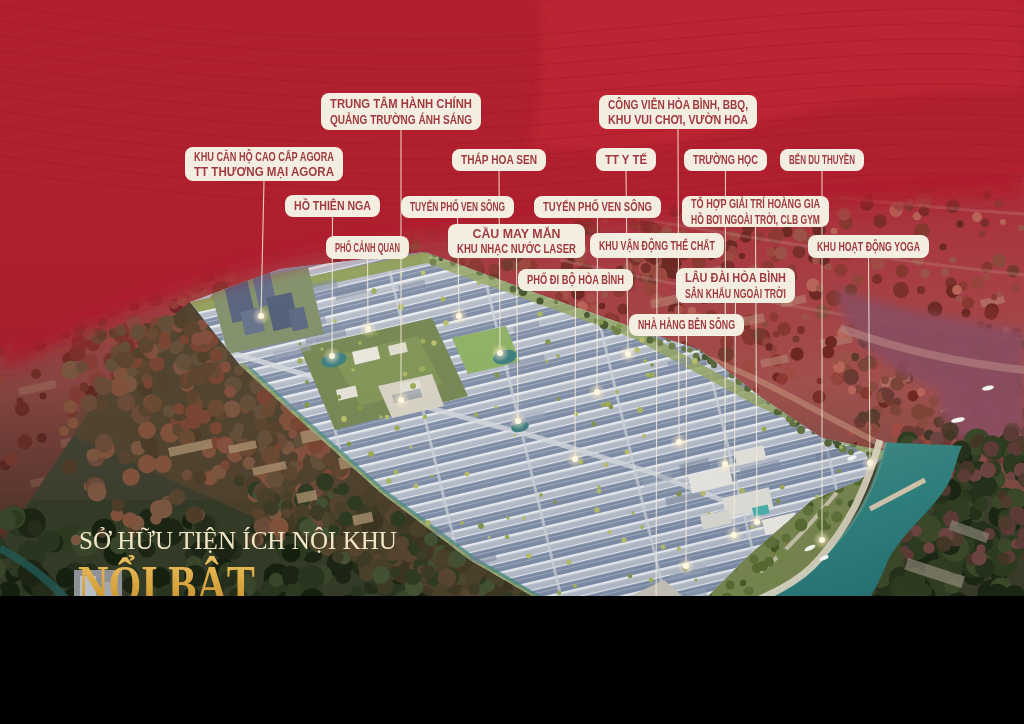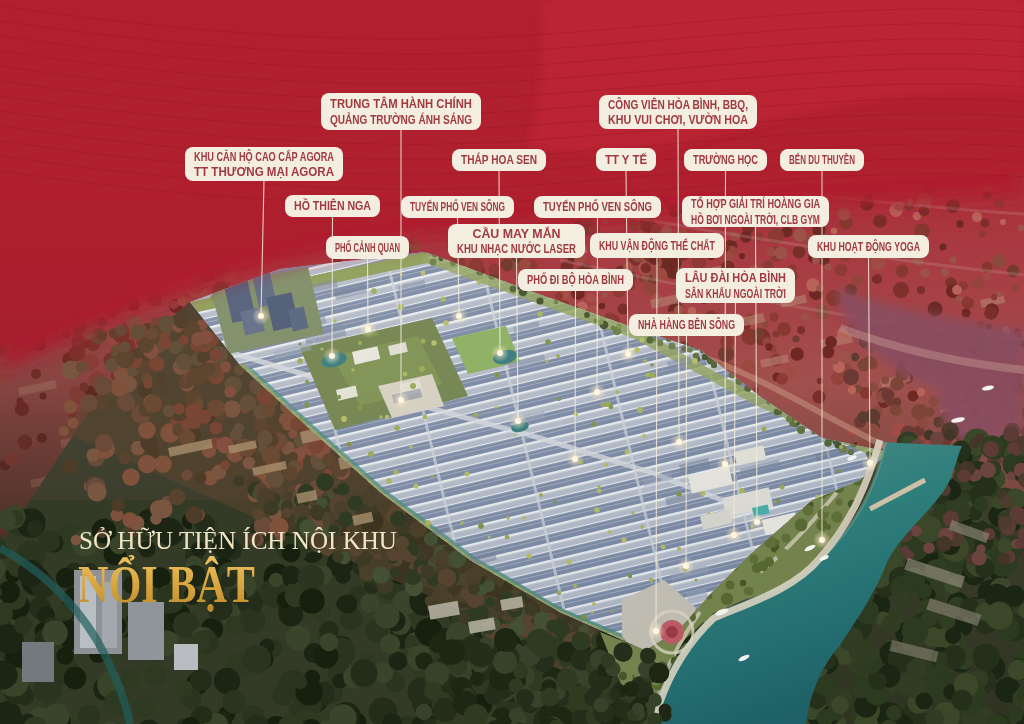--- a/index.html
+++ b/index.html
@@ -1,16 +1,16 @@
 <!DOCTYPE html>
 <html><head>
 <meta charset="utf-8">
 <style>
 html,body{margin:0;padding:0;background:#000;}
-#stage{position:relative;width:1024px;height:724px;overflow:hidden;}
+#stage{position:relative;width:1024px;height:596px;overflow:hidden;}
 </style>
 </head>
 <body>
 <div id="stage">
 <svg width="1024" height="724" viewBox="0 0 1024 724" xmlns="http://www.w3.org/2000/svg">
 <defs>
 <linearGradient id="gBase" x1="0" y1="0" x2="0" y2="1">
  <stop offset="0" stop-color="#5a4f3a"></stop>
  <stop offset="0.5" stop-color="#454534"></stop>
  <stop offset="1" stop-color="#2f3322"></stop>

